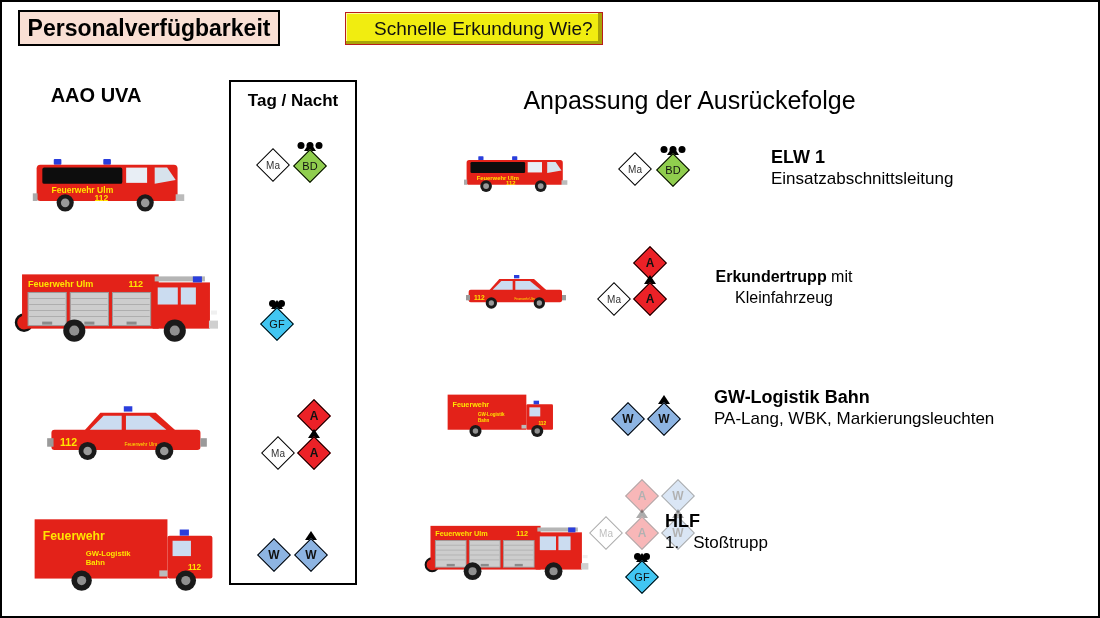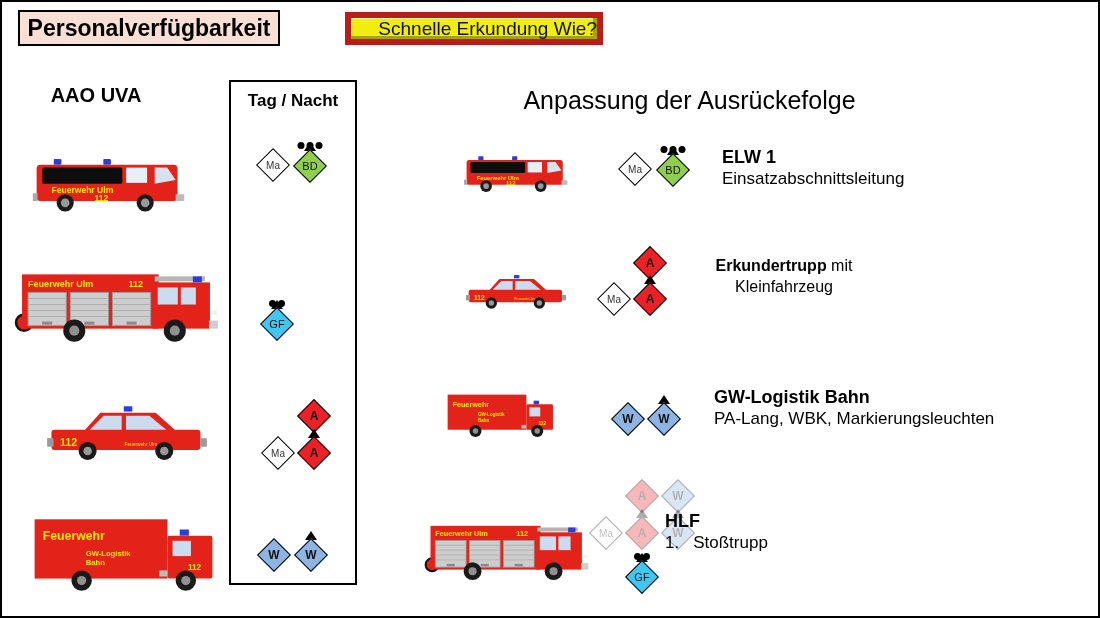--- a/index.html
+++ b/index.html
@@ -4,23 +4,23 @@
 <style>
   html,body{margin:0;padding:0;background:#fff;}
   .page{position:relative;width:1100px;height:618px;background:#fff;border:2px solid #000;
         box-sizing:border-box;font-family:"Liberation Sans",sans-serif;color:#000;overflow:hidden;}
 
   
   .titlebox{position:absolute;left:16px;top:8px;width:262px;height:36px;background:#F9DFD4;
             border:2px solid #000;display:flex;align-items:center;justify-content:center;
             font-weight:bold;font-size:23px;box-sizing:border-box;}
   .yellowbox{position:absolute;left:343px;top:10px;width:258px;height:33px;background:#F1ED10;
-             border:6px solid #b91c1c;box-shadow:inset -4px -3px 0 #A9A308, inset 1px 1px 0 #fbff9e;
-             display:flex;align-items:center;justify-content:flex-end;font-size:19px;color:#111;
-             box-sizing:border-box;}
+             border:1px solid #b91c1c;box-shadow:inset -4px -3px 0 #A9A308, inset 1px 1px 0 #fbff9e;
+             display:flex;align-items:center;justify-content:flex-start;font-size:19px;color:#111;
+             box-sizing:border-box;padding-left:28px;}
 
   .h-left{position:absolute;left:24px;top:82px;width:140px;text-align:center;
           font-weight:bold;font-size:20px;}
   .h-right{position:absolute;left:505px;top:84px;width:365px;text-align:center;
            font-weight:normal;font-size:25px;}
 
   .tagnachtbox{position:absolute;left:227px;top:78px;width:128px;height:505px;
                border:2px solid #000;box-sizing:border-box;background:#fff;}
   .tagnachtbox .bt{margin-top:9px;text-align:center;font-weight:bold;font-size:17px;}
 
@@ -380,26 +380,26 @@
   <div class="dia" style="left:622px;top:557px">
     <div class="dots">
         <i></i>
         <i></i>
       </div>
     <div class="tri"></div>
     <div class="sq cyan"></div>
       <span class="lbl lbl-md">GF</span>
   </div>
 
-  <div class="rowtext" style="left:720px;top:145px">
+  <div class="rowtext" style="left:769px;top:145px">
     <div class="b" style="font-size:18px">ELW 1</div>
     <div>Einsatzabschnittsleitung</div>
   </div>
 
-  <div class="rowtext t2" style="left:672px;top:253px">
+  <div class="rowtext t2" style="left:672px;top:264px">
     <div>
       <span class="b">Erkundertrupp</span><span> mit Kleinfahrzeug</span>
     </div>
   </div>
 
   <div class="rowtext" style="left:712px;top:385px">
     <div class="b" style="font-size:18px">GW-Logistik Bahn</div>
     <div>PA-Lang, WBK, Markierungsleuchten</div>
   </div>
 

